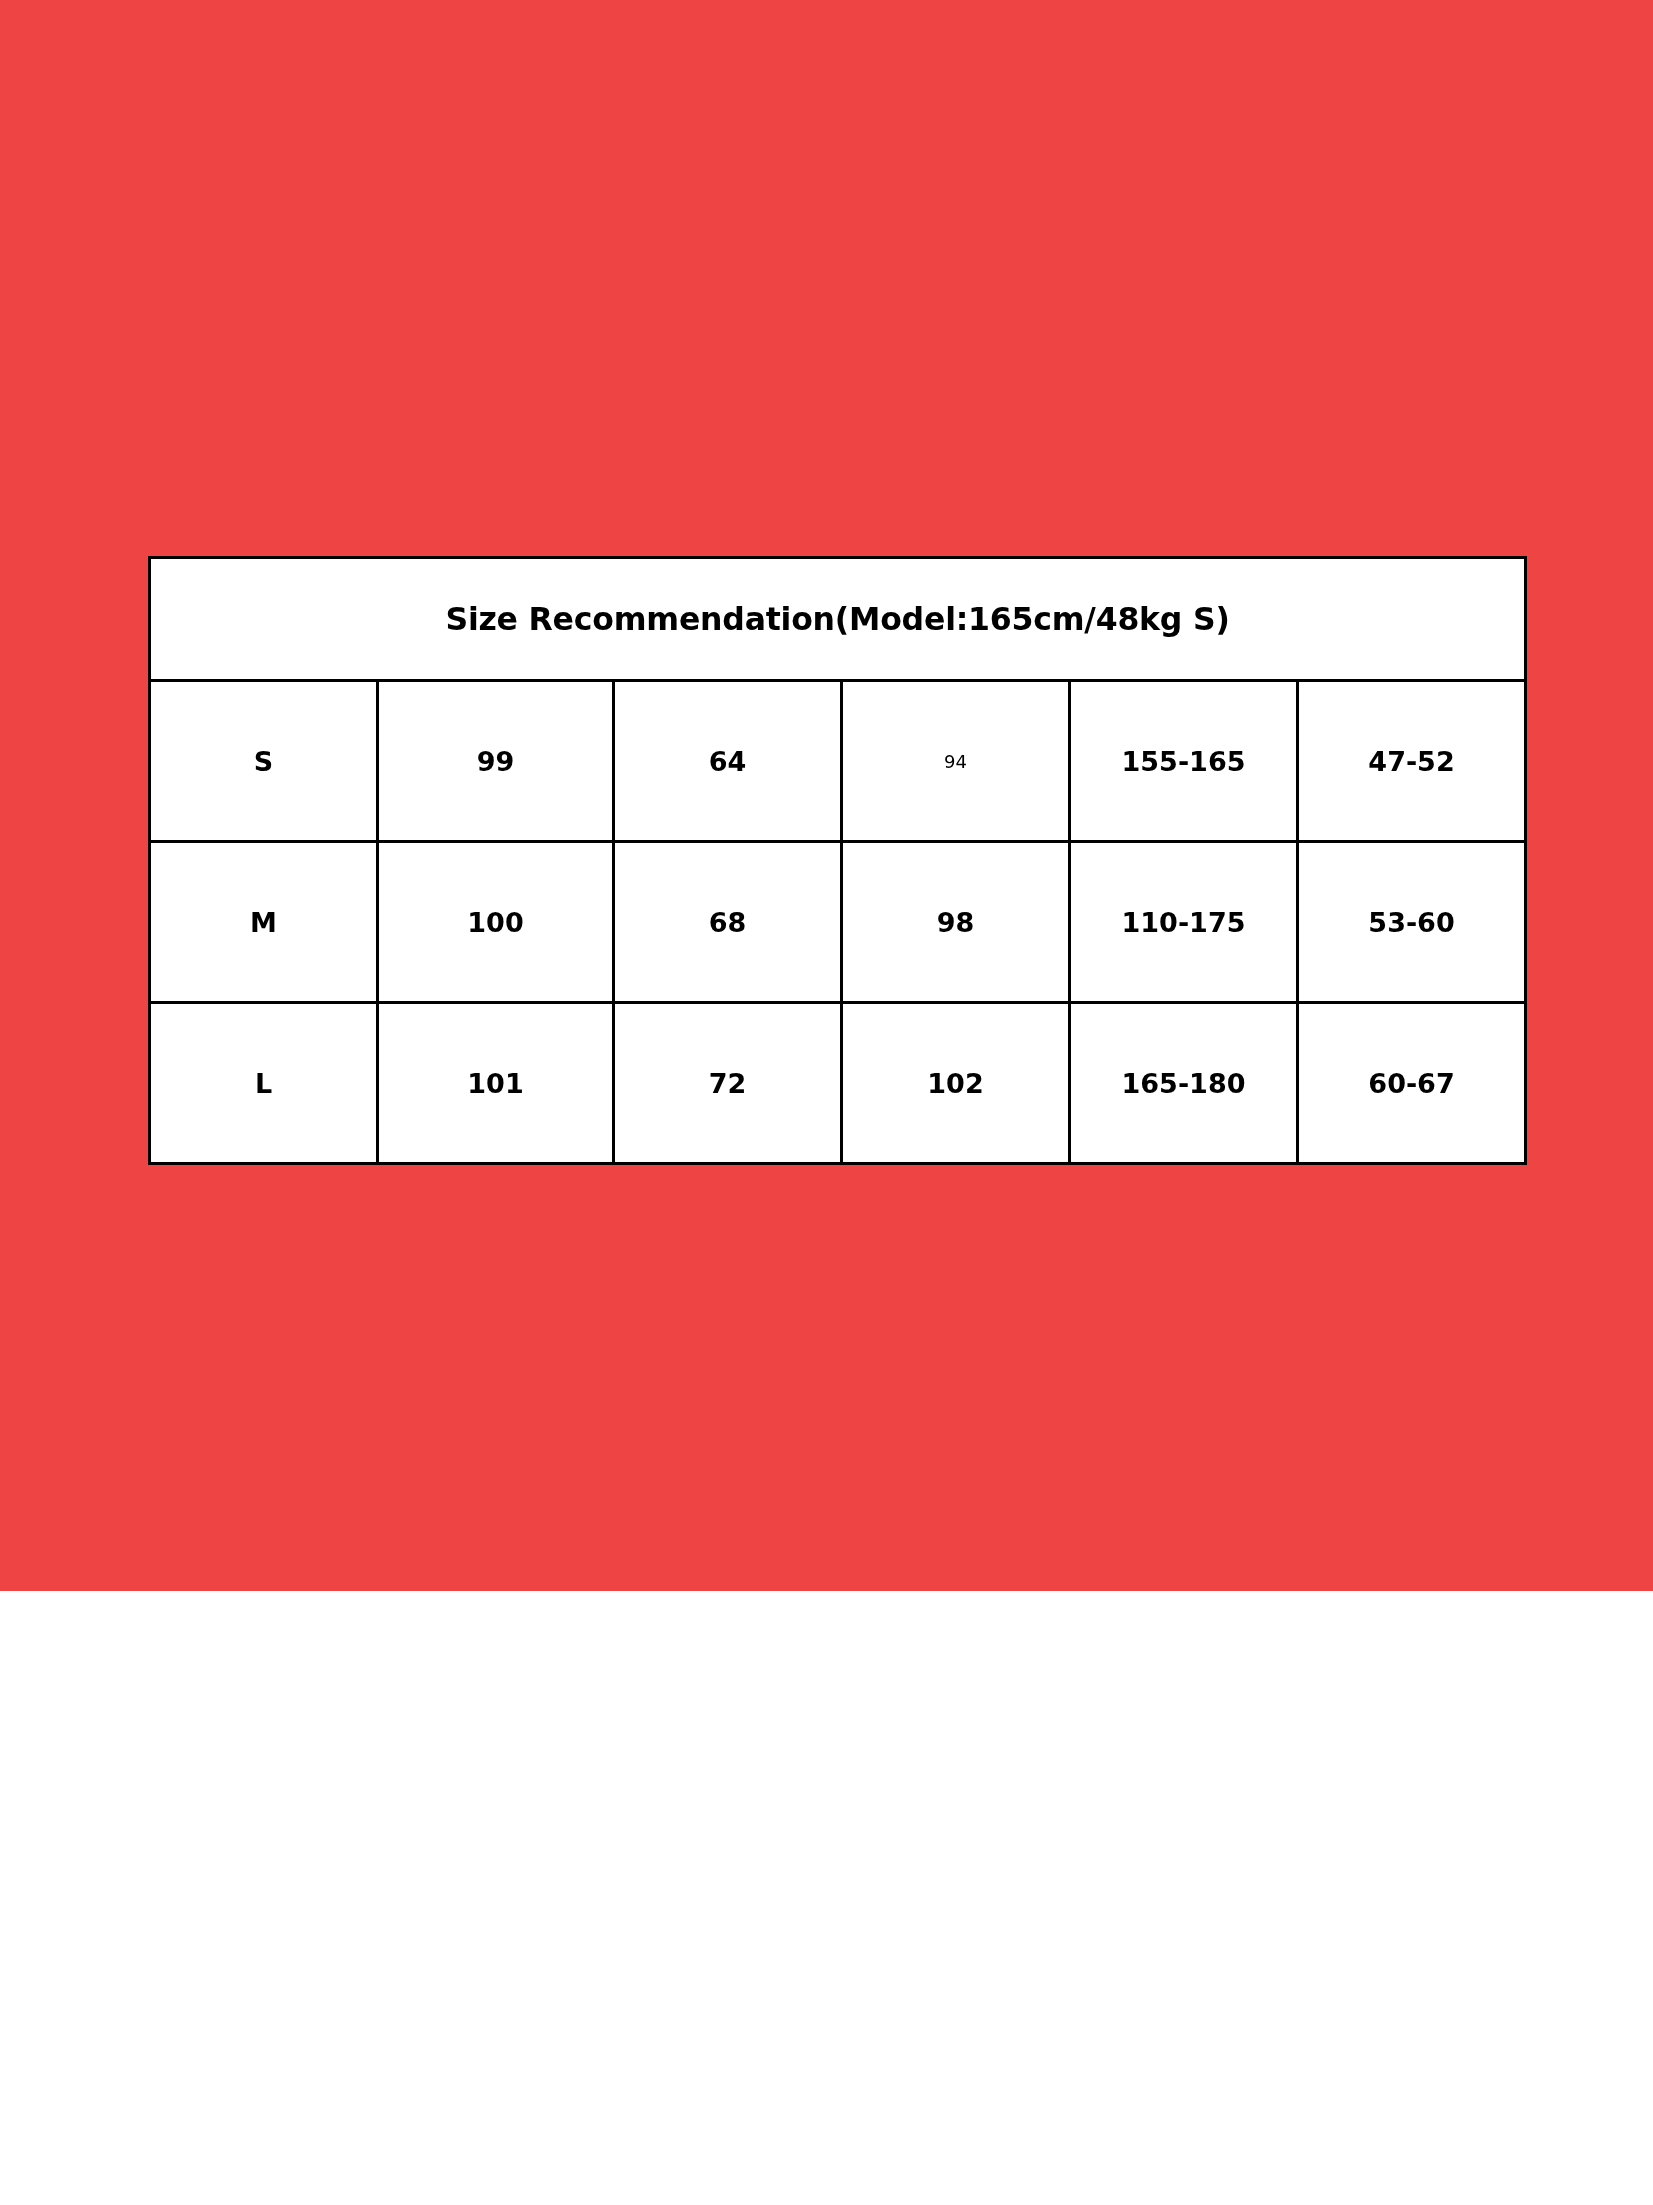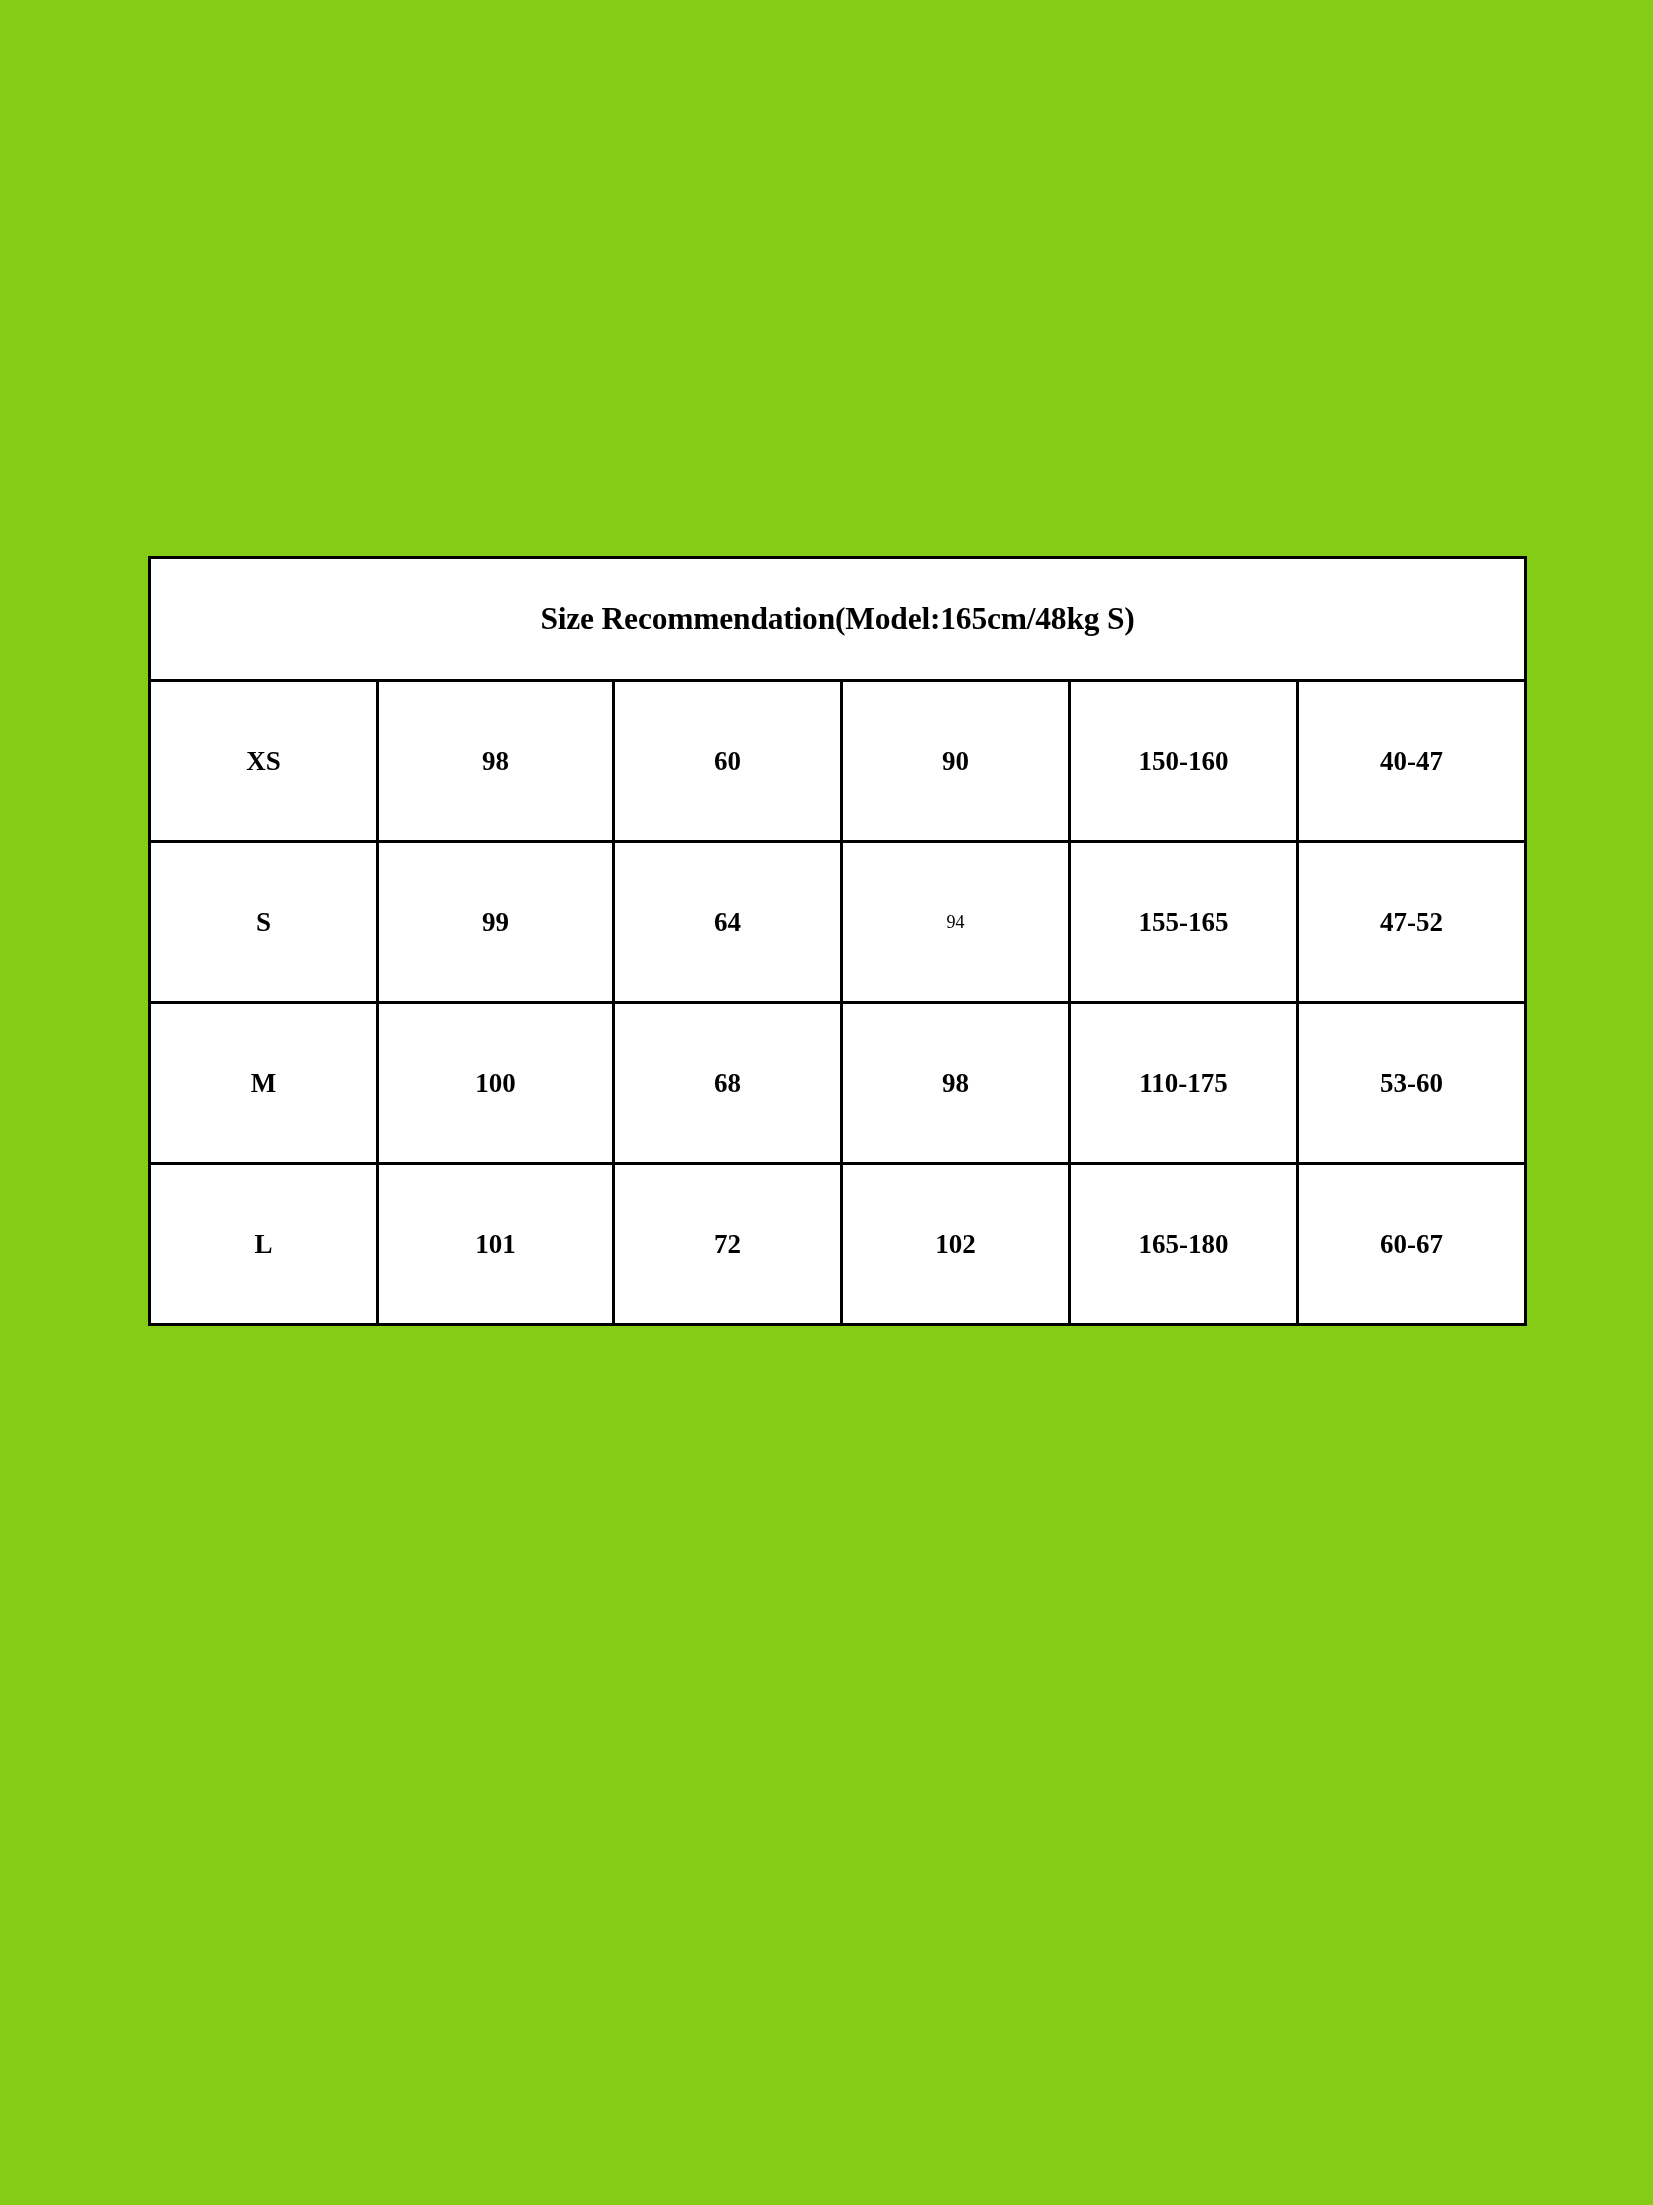--- a/index.html
+++ b/index.html
@@ -12,23 +12,22 @@
     height: 2205px;
     font-family: "DejaVu Sans", sans-serif;
     position: relative;
     overflow: hidden;
   }
   .sheet {
     position: absolute;
     left: 0;
     top: 0;
     width: 1654px;
-    height: 2205px;
-    background: #84cc16;
-    font-family: Liberation Serif, serif;
+    height: 1591px;
+    background: #ef4444;
   }
   .table-wrap {
     position: absolute;
     left: 148px;
     top: 556px;
     width: 1378px;
   }
   table.size-table {
     border-collapse: collapse;
     table-layout: fixed;
@@ -86,28 +85,20 @@
         <col class="c-waist">
         <col class="c-hip">
         <col class="c-hgt">
         <col class="c-wgt">
       </colgroup>
       <tbody>
         <tr>
           <td class="title-cell" colspan="6">Size Recommendation(Model:165cm/48kg S)</td>
         </tr>
 
-        <tr>
-          <td class="body-cell size-label">XS</td>
-          <td class="body-cell">98</td>
-          <td class="body-cell">60</td>
-          <td class="body-cell">90</td>
-          <td class="body-cell">150-160</td>
-          <td class="body-cell">40-47</td>
-        </tr>
 
         <tr>
           <td class="body-cell size-label">S</td>
           <td class="body-cell">99</td>
           <td class="body-cell">64</td>
           <td class="body-cell thin">94</td>
           <td class="body-cell">155-165</td>
           <td class="body-cell">47-52</td>
         </tr>
 

